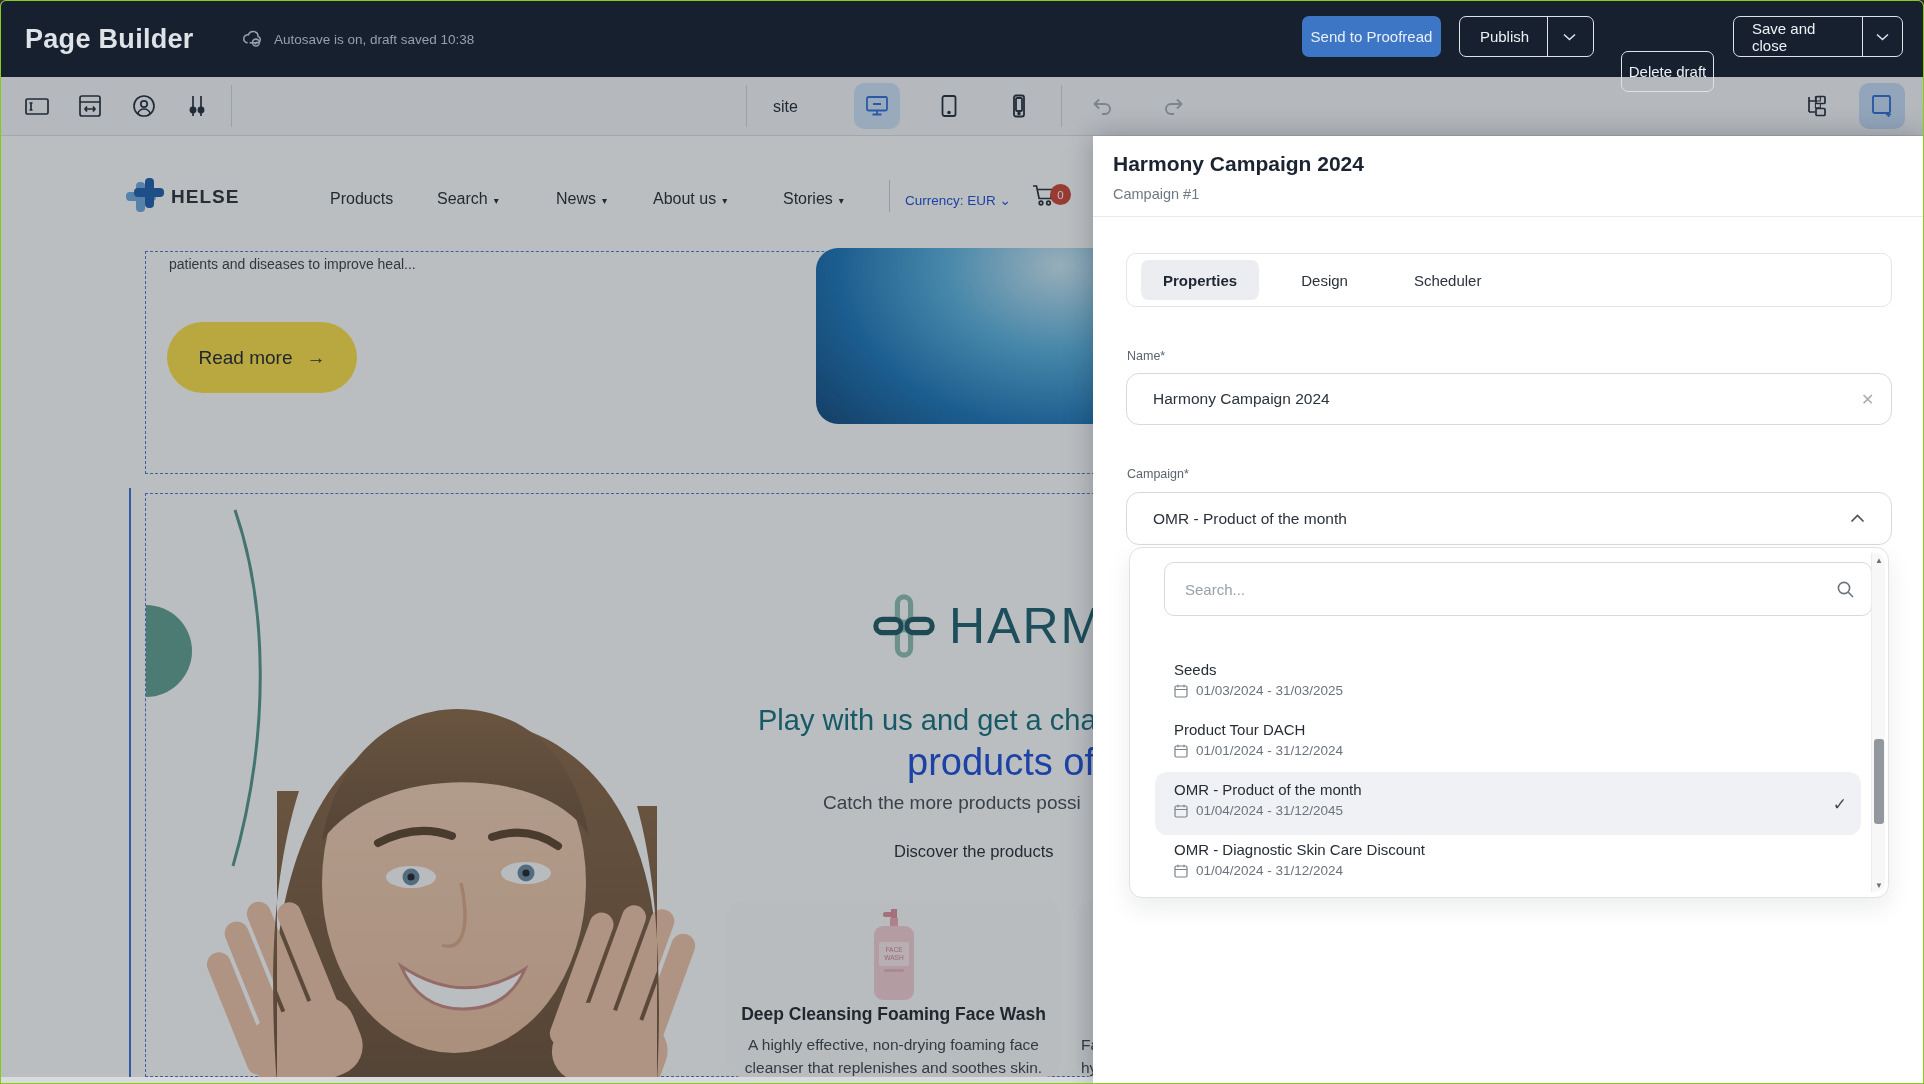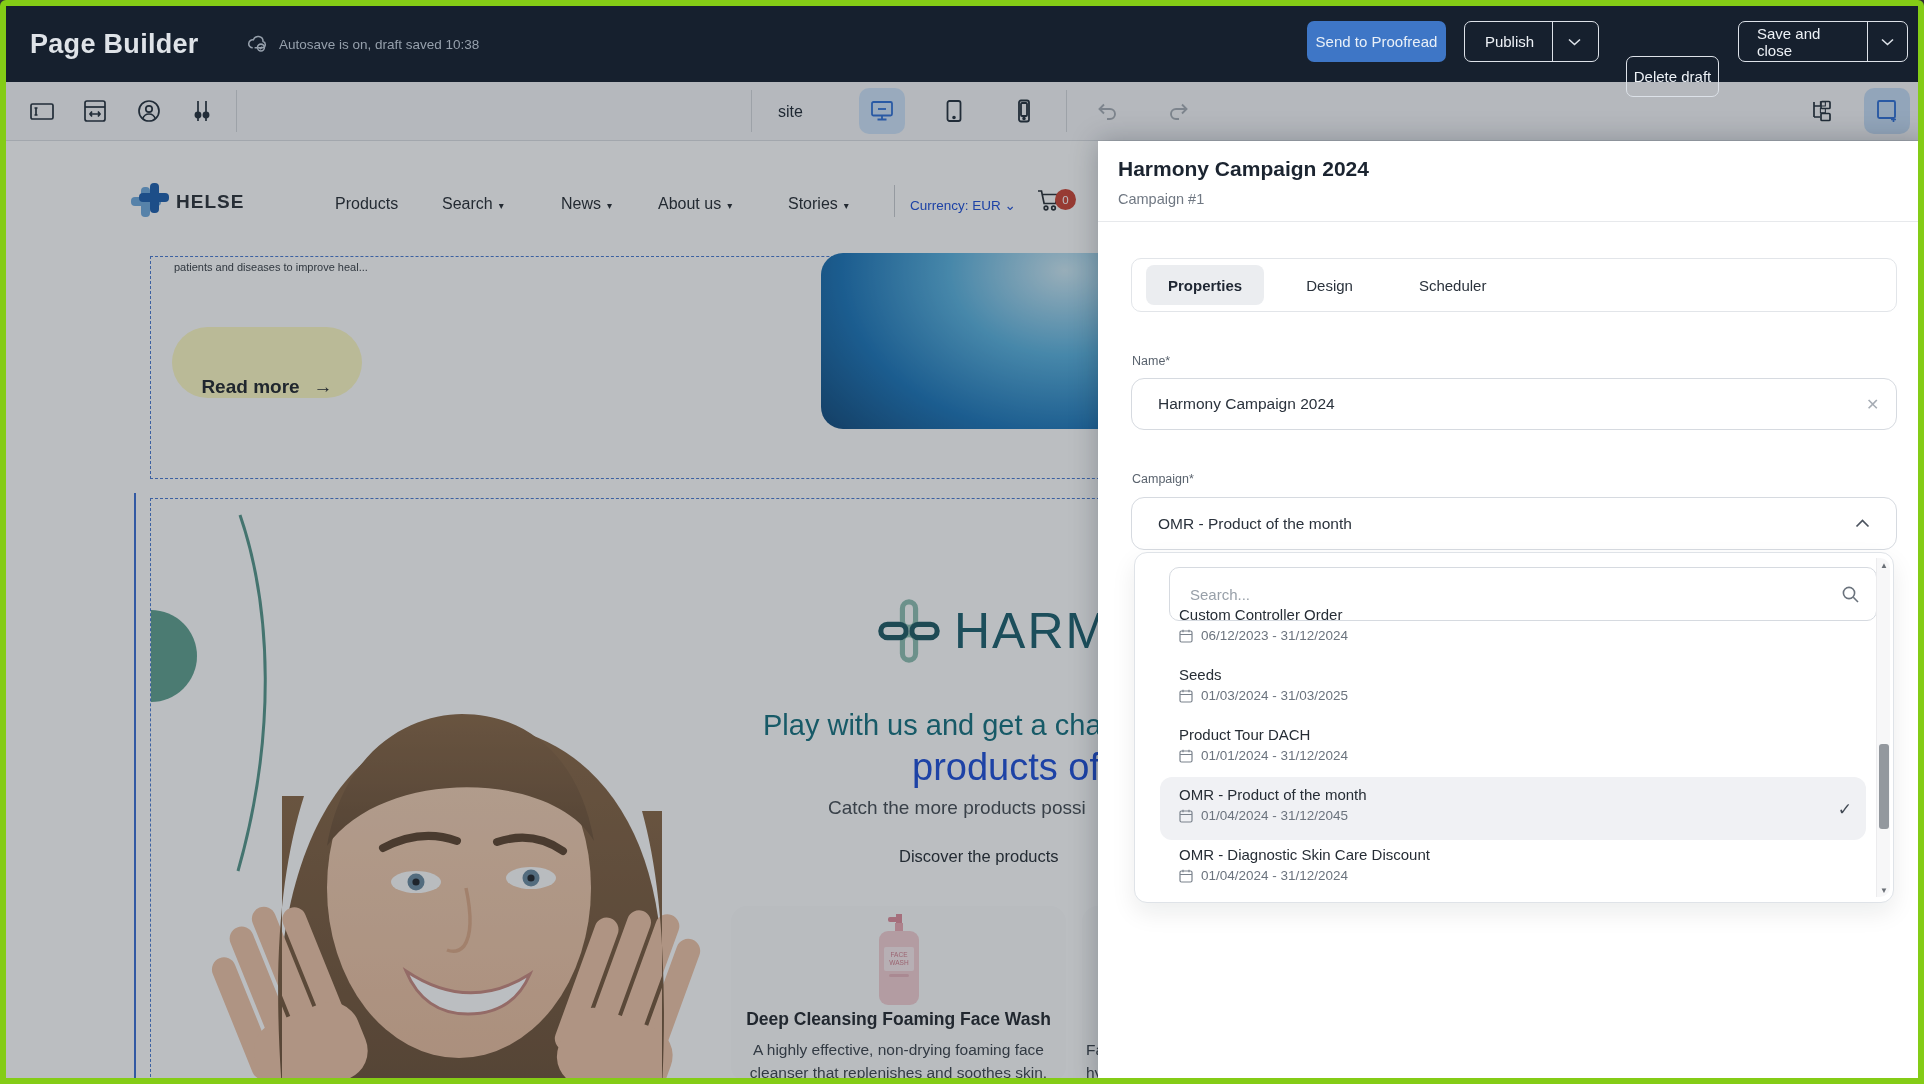--- a/index.html
+++ b/index.html
@@ -1,18 +1,18 @@
 <!DOCTYPE html>
 <html><head>
 <meta charset="utf-8">
 <style>
   * { box-sizing: border-box; margin: 0; padding: 0; }
   body { background:#333; font-family:"Liberation Sans", sans-serif; }
   .window{ position:relative; width:1924px; height:1084px; background:#fff;
-    border:6px solid #84cc16; border-radius:6px 6px 0 0; overflow:hidden; }
+    border:1px solid #84cc16; border-radius:6px 6px 0 0; overflow:hidden; }
 
   
   .topbar{ position:absolute; left:0; top:0; width:1924px; height:76px;
     background:#16202e; z-index:20; }
   .app-title{ position:absolute; left:24px; top:0; height:76px; line-height:76px;
     font-size:27px; font-weight:bold; color:#dfe3e8; letter-spacing:.3px;}
   .autosave{ position:absolute; left:240px; top:0; height:76px; display:flex;
     align-items:center; gap:10px; color:#96a0ac; font-size:13.5px; }
   .tb-btn{ position:absolute; top:15px; height:41px; border-radius:7px;
     display:flex; align-items:center; justify-content:center;
@@ -45,24 +45,24 @@
   .caret{ font-size:10px; color:#262c33; margin-left:6px; }
   .currency{ font-size:13.5px; color:#1d4ed8; cursor:pointer;}
   .cart-badge{ position:absolute; left:1049px; top:48px; width:21px; height:21px;
     border-radius:50%; background:#cc4434; color:#fff; font-size:11.5px; display:flex;
     align-items:center; justify-content:center; }
   .sel-box1{ position:absolute; left:144px; top:115px; width:1000px; height:223px;
     border:1px dashed #497ad2; }
   .sel-box2{ position:absolute; left:144px; top:357px; width:1000px; height:584px;
     border:1px dashed #497ad2; }
   .sel-line{ position:absolute; left:128px; top:352px; width:2px; height:589px; background:#3b6fd4; }
-  .teaser{ left:168px; top:120px; font-size:11px; color:#3a4047; }
+  .teaser{ left:168px; top:120px; font-size:14px; color:#3a4047; }
   .readmore{ position:absolute; left:166px; top:186px; width:190px; height:71px;
-    border-radius:36px; background:#fef9c3; display:flex; align-items:flex-end;
-    justify-content:center; gap:14px; font-size:19px; font-weight:bold; color:#22272d; cursor:pointer;}
+    border-radius:36px; background:#fde047; display:flex; align-items:center;
+    justify-content:center; gap:14px; font-size:19px; font-weight:normal; color:#22272d; cursor:pointer;}
   .hero-img{ position:absolute; left:815px; top:112px; width:277px; height:176px;
     border-radius:22px 0 0 22px;
     background:radial-gradient(130% 150% at 88% 10%, #cde8f4 0%, #59b1de 32%, #1b74b8 62%, #0d3a66 100%); }
   .semicircle{ position:absolute; left:145px; top:469px; width:46px; height:92px;
     background:#5fa08f; border-radius:0 46px 46px 0; }
   .harm-row{ position:absolute; left:872px; top:458px; display:flex; align-items:center; gap:14px;}
   .harm-text{ font-size:50px; color:#1c5f6e; letter-spacing:2px; }
   .h1a{ left:757px; top:568px; font-size:29px; color:#15707f; }
   .h1b{ left:906px; top:605px; font-size:38px; color:#1d4ed8; }
   .catch{ left:822px; top:656px; font-size:19px; color:#454c54; }
@@ -445,32 +445,20 @@
       <div class="search-box">
         <input type="text" placeholder="Search..." style="">
         <span>
           <svg width="19" height="19" viewBox="0 0 19 19" fill="none" stroke="#6a727c" stroke-width="1.6">
             <circle cx="8" cy="8" r="5.6"></circle>
               <path d="M12.3 12.3L17 17"></path>
             </svg>
         </span>
       </div>
 
-      <div class="opt" style="top:44px;">
-        <div class="opt-name">Custom Controller Order</div>
-        <div class="opt-dates">
-            <span>
-          <svg width="14" height="14" viewBox="0 0 14 14" fill="none" stroke="#7a828c" stroke-width="1.2">
-            <rect x="1" y="2" width="12" height="11" rx="1.5"></rect>
-                <path d="M1 5.5h12M4 .8v2.4M10 .8v2.4"></path>
-              </svg>
-            </span>
-          <span>06/12/2023 - 31/12/2024</span>
-          </div>
-      </div>
 
       <div class="opt" style="top:104px;">
         <div class="opt-name">Seeds</div>
         <div class="opt-dates">
             <span>
           <svg width="14" height="14" viewBox="0 0 14 14" fill="none" stroke="#7a828c" stroke-width="1.2">
             <rect x="1" y="2" width="12" height="11" rx="1.5"></rect>
                 <path d="M1 5.5h12M4 .8v2.4M10 .8v2.4"></path>
               </svg>
             </span>

